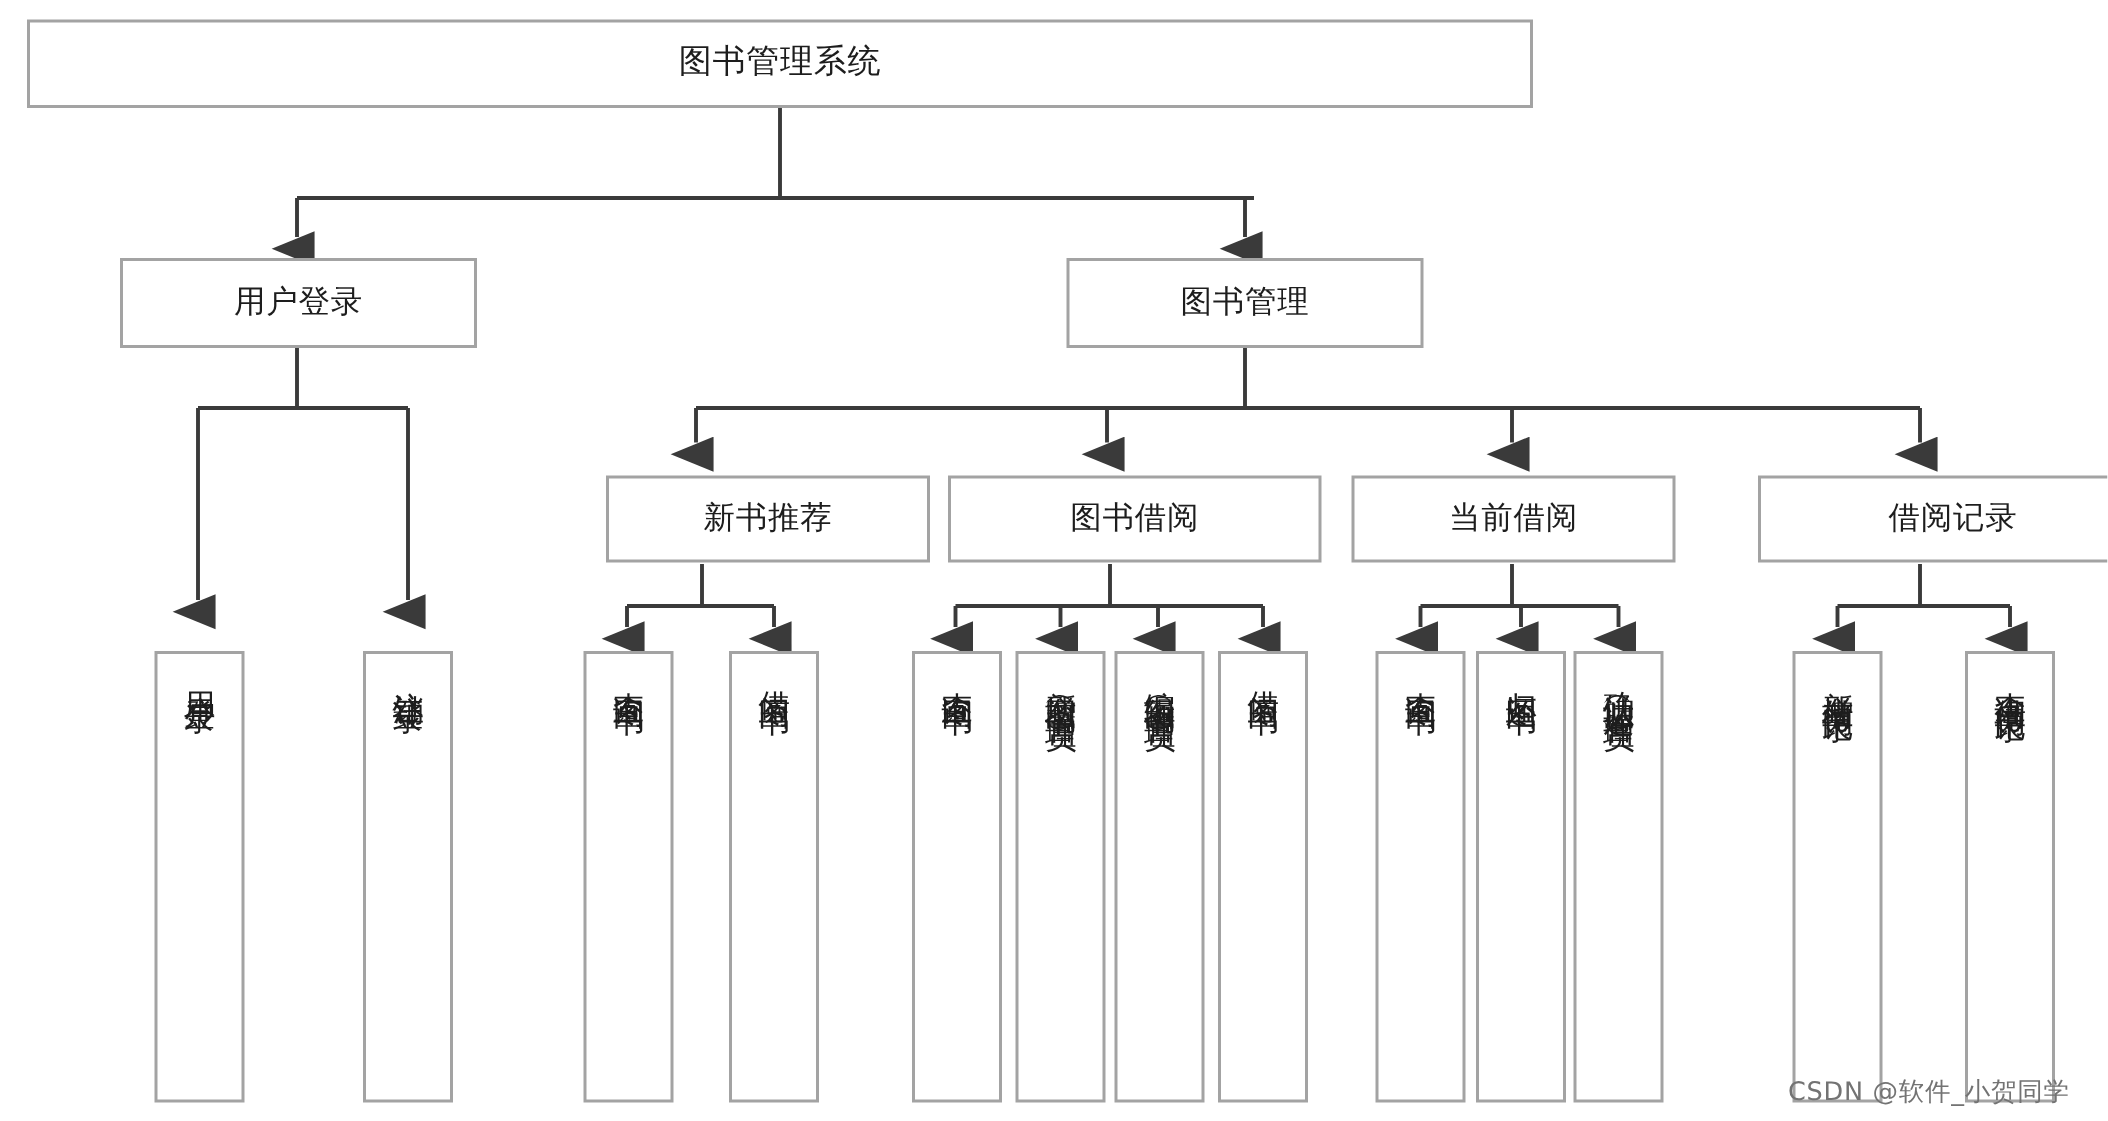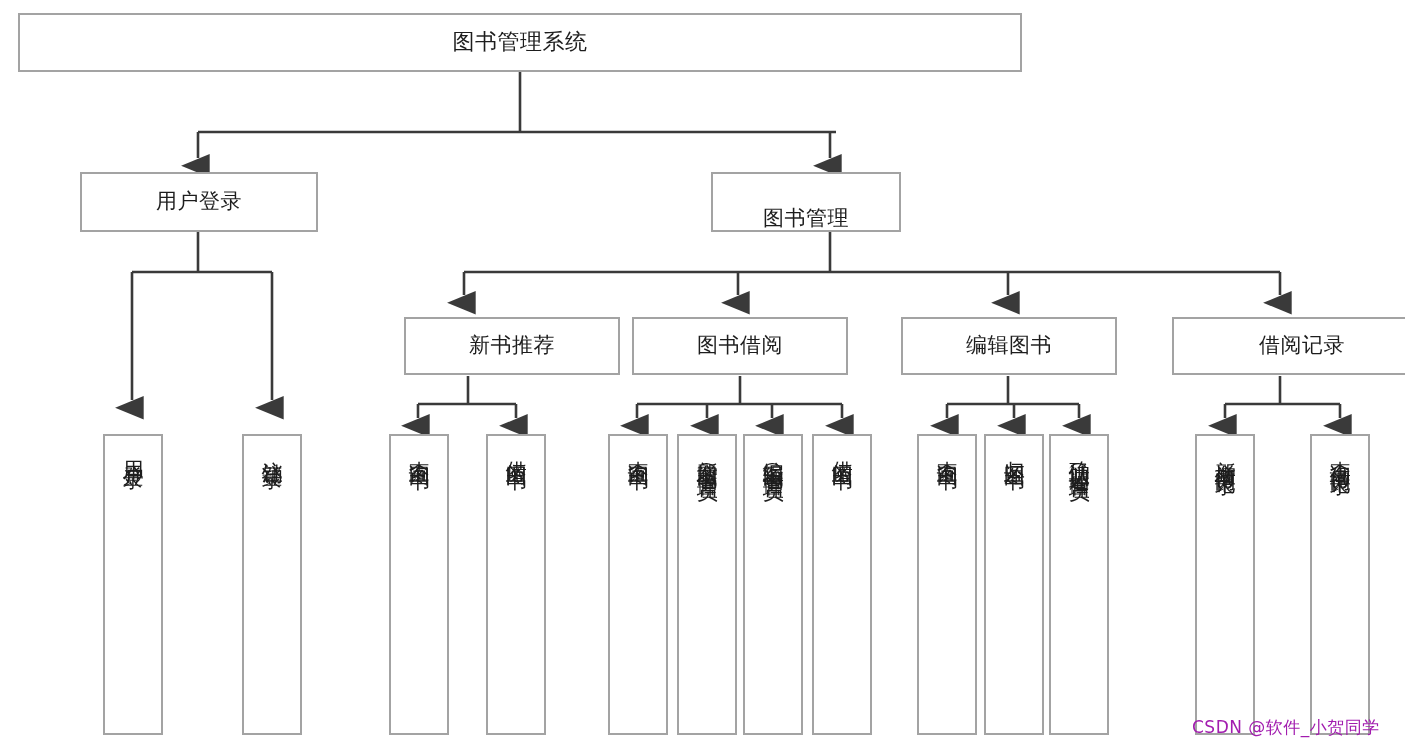--- a/index.html
+++ b/index.html
@@ -57,21 +57,21 @@
     text-orientation: upright;
     font-size: 21px;
     line-height: 1.25;
     letter-spacing: 3px;
     white-space: nowrap;
   }
   .node.root .label { font-size: 22px; }
   .watermark {
     position: absolute;
     font-size: 17px;
-    color: #a21caf;
+    color: #737373;
     white-space: nowrap;
     z-index: 3;
     letter-spacing: 0.5px;
   }
 </style>
 </head>
 <body>
 
 <div id="canvas">
 
@@ -125,32 +125,32 @@
     </g>
   </svg>
 
   <div class="node horizontal root" style="left:18px; top:13px; width:1004px; height:59px;">
     <span class="label">图书管理系统</span>
   </div>
 
   <div class="node horizontal" style="left:80px; top:172px; width:238px; height:60px;">
     <span class="label">用户登录</span>
   </div>
-  <div class="node horizontal" style="left:711px; top:172px; width:190px; height:60px;align-items:flex-end;">
+  <div class="node horizontal" style="left:711px; top:172px; width:238px; height:60px;">
     <span class="label">图书管理</span>
   </div>
 
   <div class="node horizontal" style="left:361px; top:317px; width:216px; height:58px;margin-left:43px;">
     <span class="label">新书推荐</span>
   </div>
-  <div class="node horizontal" style="left:632px; top:317px; width:216px; height:58px;">
+  <div class="node horizontal" style="left:632px; top:317px; width:249px; height:58px;">
     <span class="label">图书借阅</span>
   </div>
   <div class="node horizontal" style="left:901px; top:317px; width:216px; height:58px;">
-    <span class="label">编辑图书</span>
+    <span class="label">当前借阅</span>
   </div>
   <div class="node horizontal" style="left:1172px; top:317px; width:260px; height:58px;">
     <span class="label">借阅记录</span>
   </div>
 
   <div class="node vertical" style="left:103px; top:434px; width:60px; height:301px;">
     <span class="label">用户登录</span>
   </div>
   <div class="node vertical" style="left:242px; top:434px; width:60px; height:301px;">
     <span class="label">注销登录</span>

